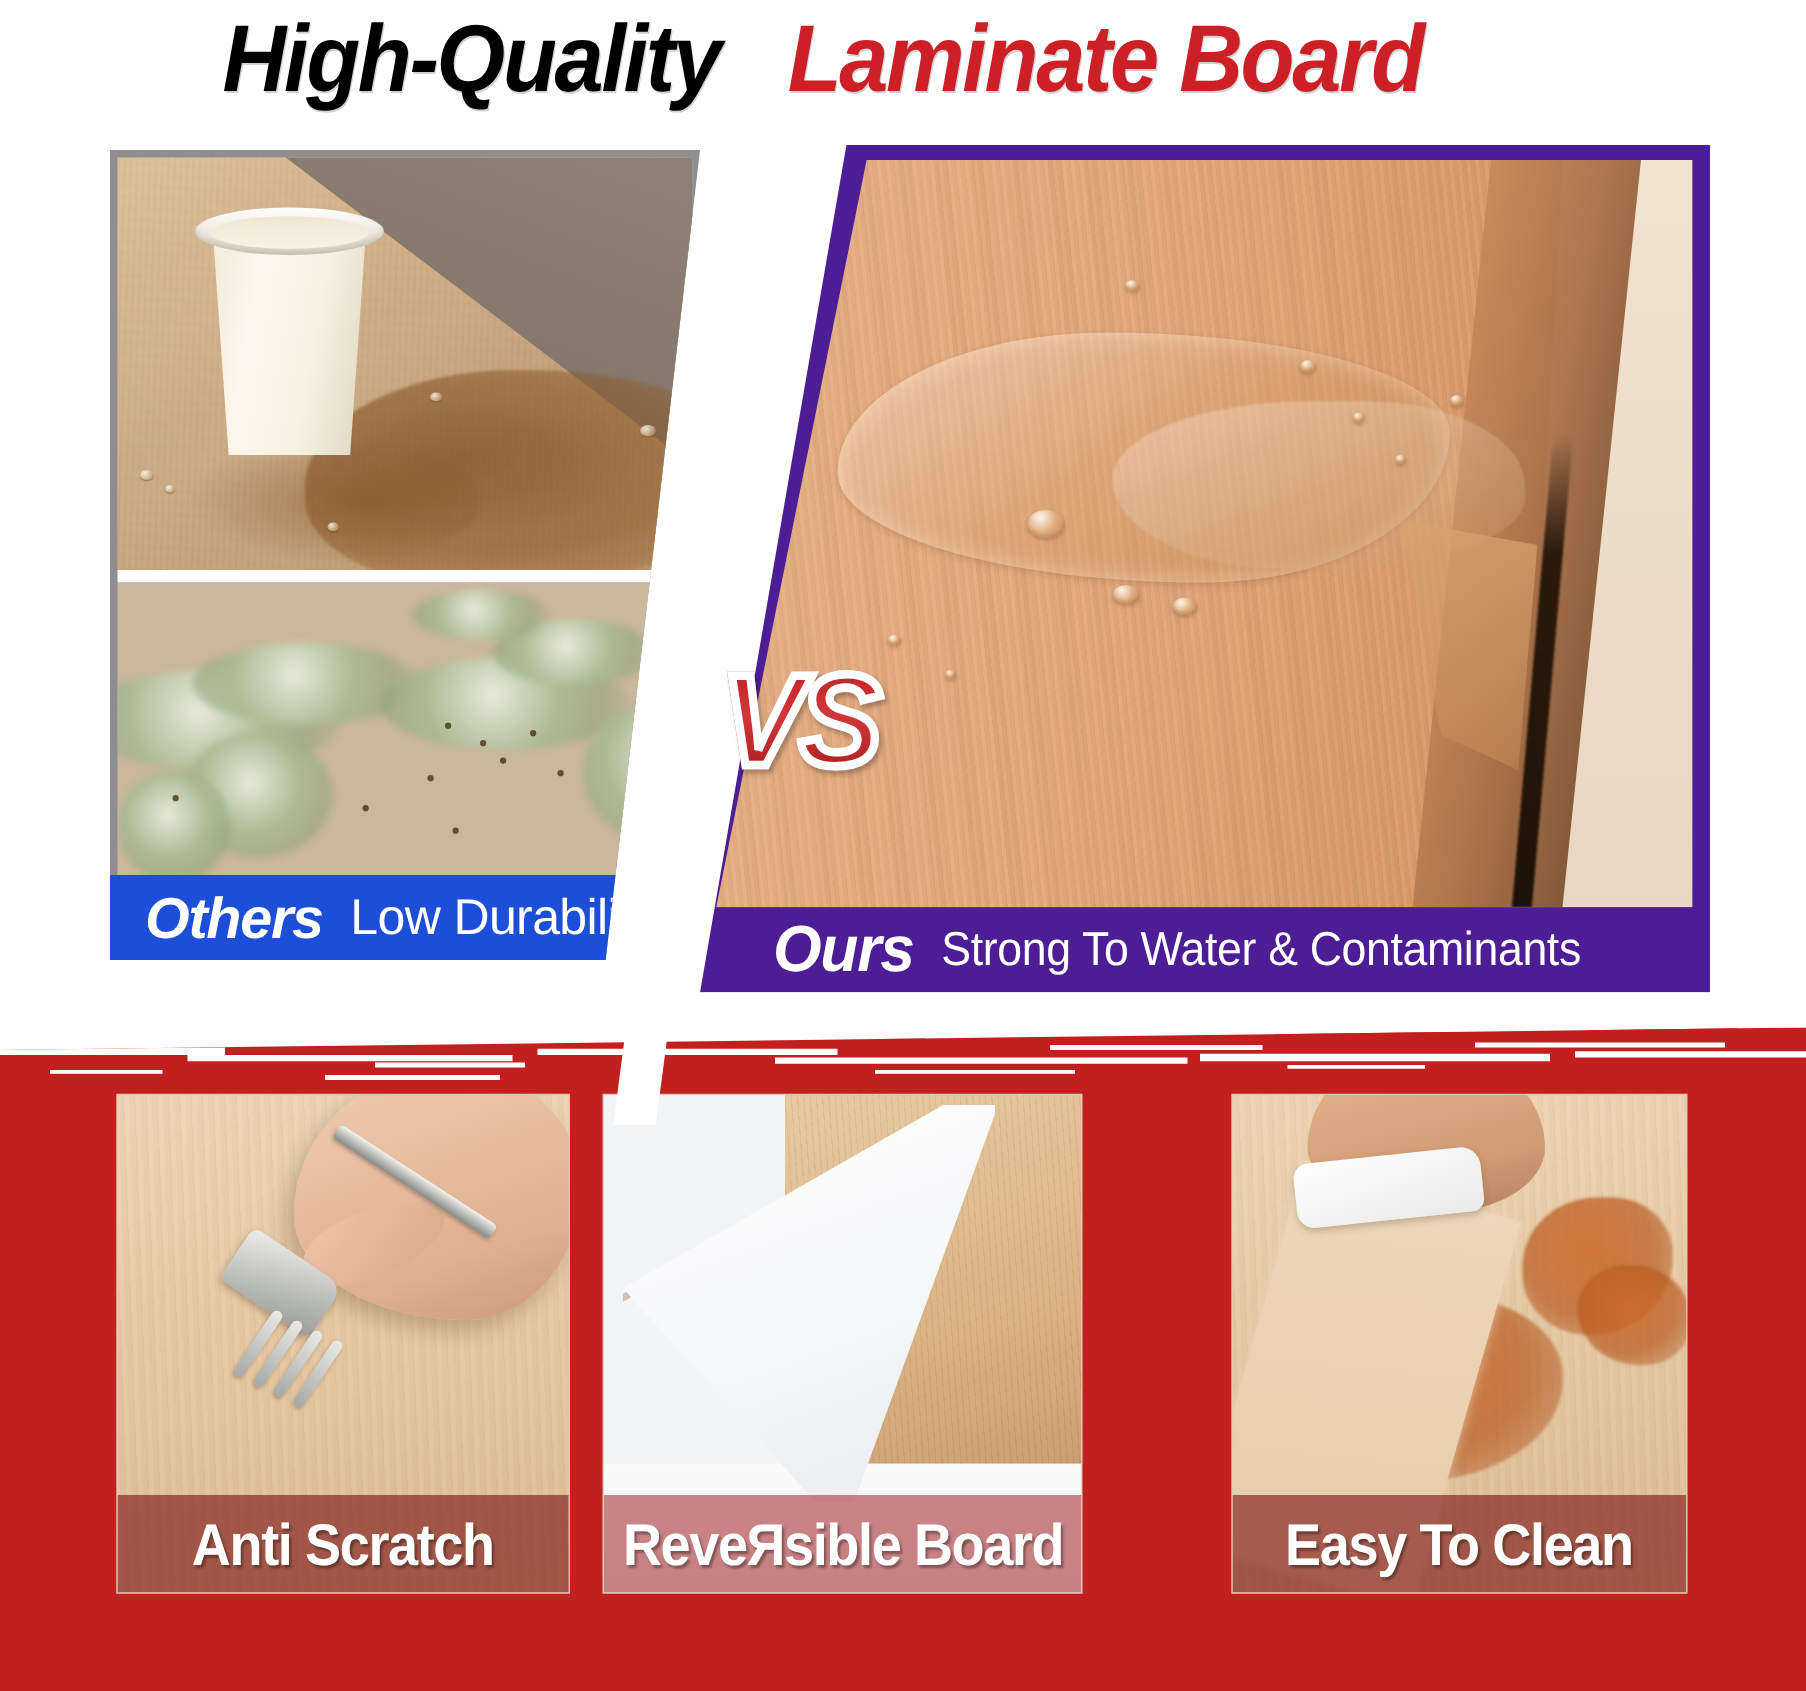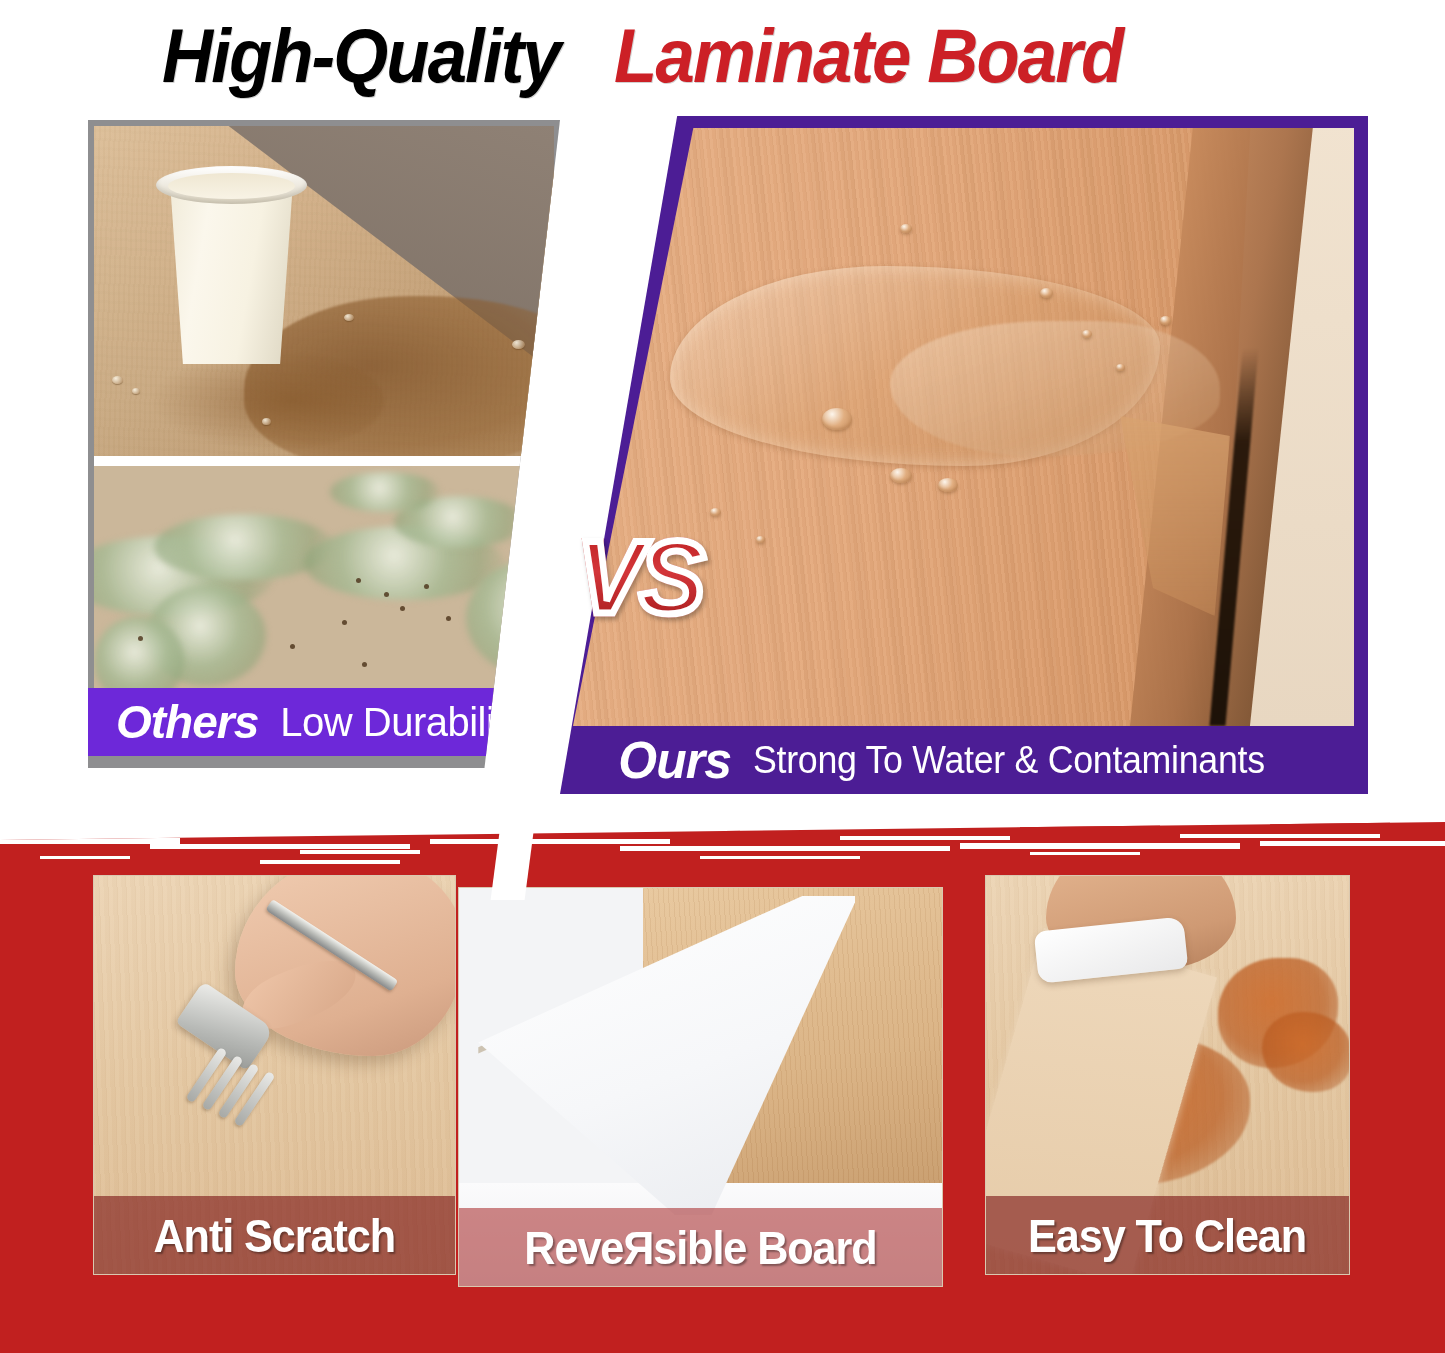--- a/index.html
+++ b/index.html
@@ -4,22 +4,22 @@
 <style>
   * { margin:0; padding:0; box-sizing:border-box; }
   html,body{ background:#ffffff; }
   body{
     width:1445px; height:1353px; position:relative; overflow:hidden;
     font-family:"Liberation Sans", sans-serif;
   }
 
   
   #headline{
-    position:absolute; left:0; top:2px; width:1288px; height:92px;
-    display:flex; align-items:flex-end; justify-content:center; white-space:nowrap;
+    position:absolute; left:16px; top:2px; width:1288px; height:92px;
+    display:flex; align-items:center; justify-content:center; white-space:nowrap;
   }
   #headline .w{
     font-size:76px; font-weight:bold; font-style:italic;
     letter-spacing:-2px; line-height:1;
     transform:scaleX(0.93); transform-origin:center;
     text-shadow:1px 1px 0 rgba(0,0,0,.18);
   }
   #headline .black{ color:#000000; }
   #headline .red{ color:#CC2026; margin-left:20px; }
 
@@ -105,22 +105,22 @@
   }
   .moldpatch{
     position:absolute; border-radius:50%;
     background:radial-gradient(circle at 45% 40%, rgba(233,236,221,.95), rgba(168,186,148,.85) 45%, rgba(140,164,120,.55) 72%, rgba(150,170,130,0) 100%);
     filter:blur(3px);
   }
   .moldspeck{ position:absolute; width:5px; height:5px; border-radius:50%; background:#4a3118; opacity:.8; }
 
   
   #others-bar{
-    position:absolute; left:0; bottom:12px; width:100%; height:68px;
-    background:#6d28d9; display:flex; align-items:center; padding-left:28px;
+    position:absolute; left:0; bottom:0; width:100%; height:68px;
+    background:#1d4ed8; display:flex; align-items:center; padding-left:28px;
     white-space:nowrap;
   }
   #others-bar .strong{
     color:#ffffff; font-size:46px; font-weight:bold; font-style:italic; letter-spacing:-1px;
   }
   #others-bar .light{
     color:#ffffff; font-size:40px; font-weight:normal; margin-left:22px; letter-spacing:-.5px;
   }
 
   
@@ -453,21 +453,21 @@
     <div id="fork-head"></div>
     <div class="tine" style="left:108px;top:168px;transform:rotate(34deg);"></div>
     <div class="tine" style="left:124px;top:176px;transform:rotate(34deg);"></div>
     <div class="tine" style="left:140px;top:184px;transform:rotate(34deg);"></div>
     <div class="tine" style="left:156px;top:192px;transform:rotate(34deg);"></div>
     <div class="tile-label lbl-dark">
       <span>Anti Scratch</span>
     </div>
   </div>
 
-  <div class="tile" style="left:458px; width:485px;margin-top:12px;">
+  <div class="tile" style="left:482px; width:384px;">
     <div id="rev-bg"></div>
     <div id="rev-wood"></div>
     <div id="rev-strip"></div>
     <div id="rev-core"></div>
     <div id="rev-sheet"></div>
     <div class="tile-label lbl-light">
       <span>ReveЯsible Board</span>
     </div>
   </div>
 

